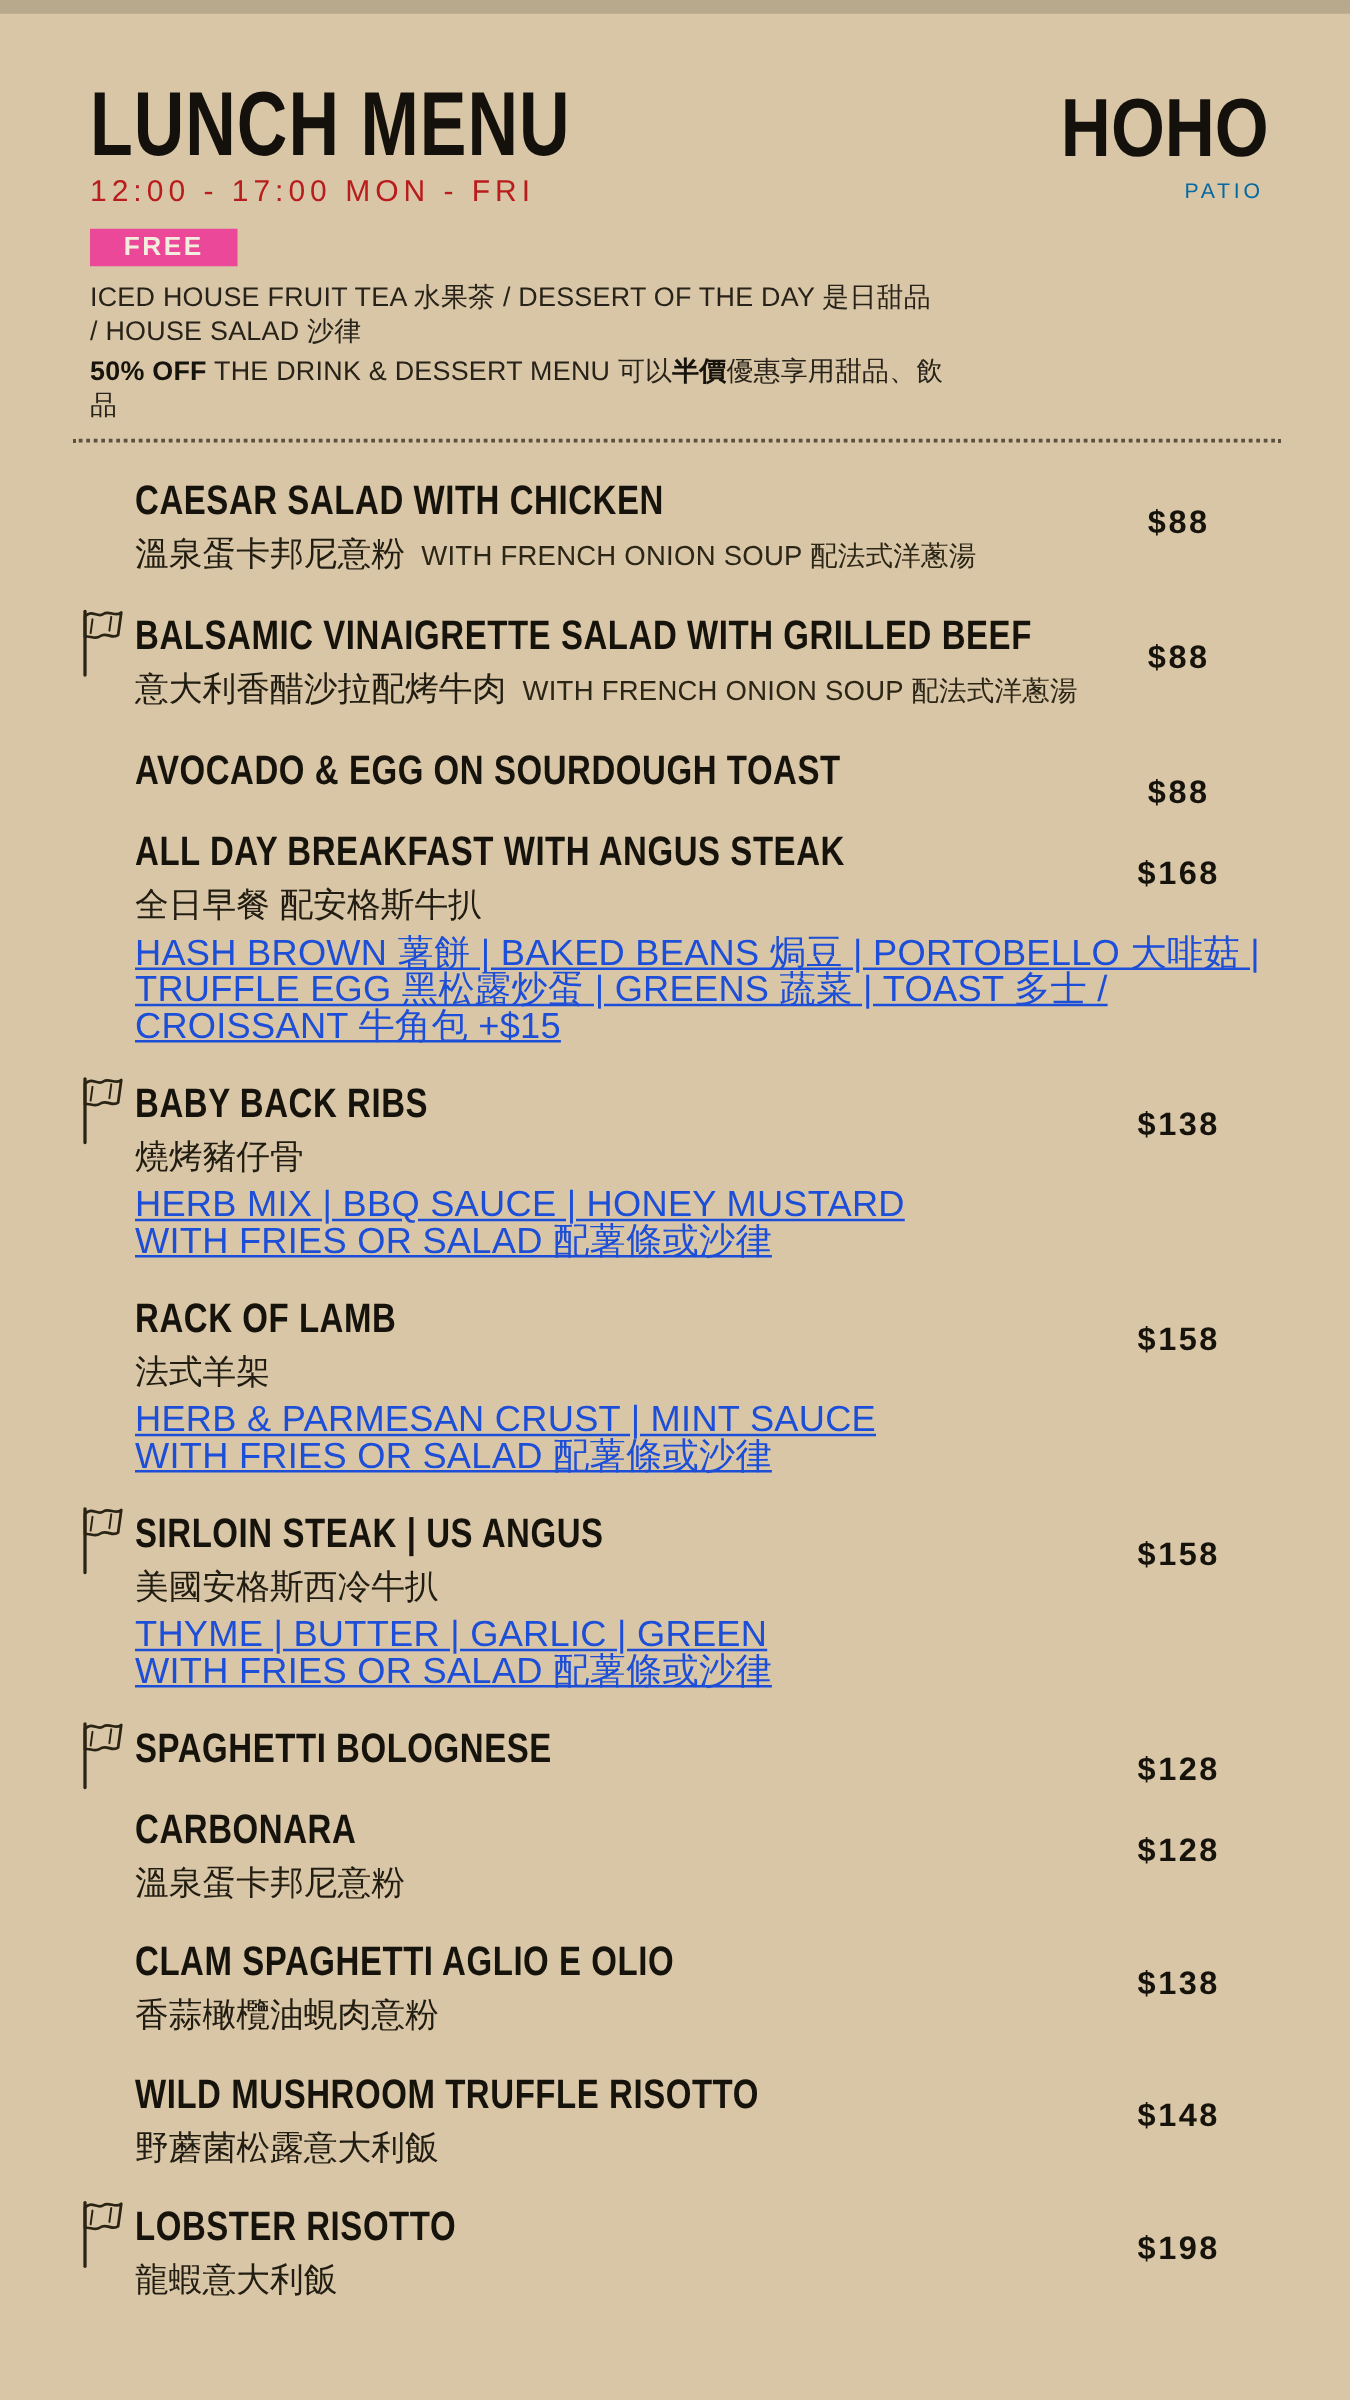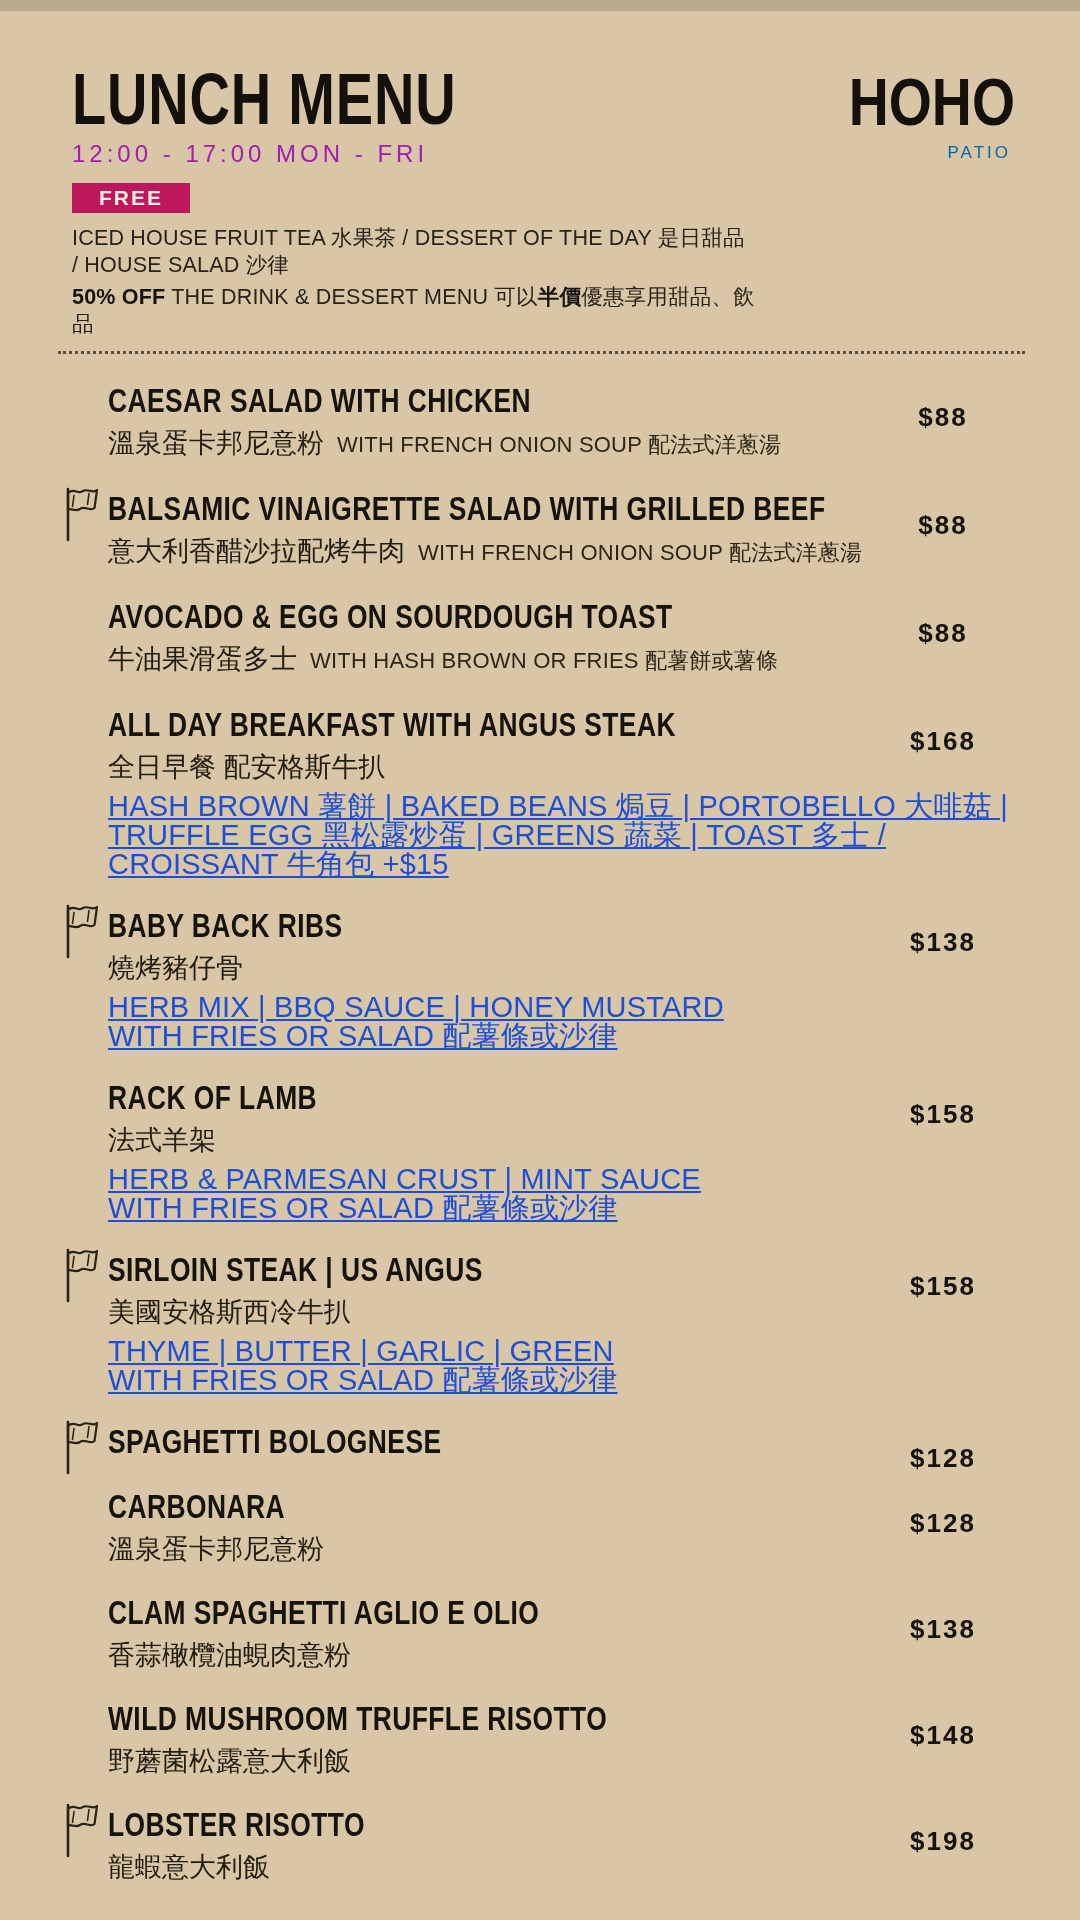--- a/index.html
+++ b/index.html
@@ -13,24 +13,24 @@
     box-sizing:border-box;
     padding:52px 65px 0 72px;
     overflow:hidden;
   }
   
   .header { display:flex; justify-content:space-between; align-items:flex-start; }
   .title-block { flex:1; }
   h1.page-title { margin:0; height:76px; font-size:70px; line-height:72px; color:#14110c; }
   .cond { display:inline-block; transform-origin:0 50%; white-space:nowrap; font-weight:bold; }
   .title-cond { transform:scale(0.80,1.04); letter-spacing:1px; }
-  .hours { font-size:24px; letter-spacing:4px; color:#a21caf; line-height:30px; }
+  .hours { font-size:24px; letter-spacing:4px; color:#b91c1c; line-height:30px; }
   .free-badge {
     display:inline-block; margin-top:14px;
-    background:#be185d; color:#f2eddd;
+    background:#ec4899; color:#f2eddd;
     font-size:21px; font-weight:bold; letter-spacing:2px;
     line-height:30px; padding:0 27px;
   }
   .free-line1 { margin-top:12px; font-size:21.5px; line-height:27px; color:#28231a; letter-spacing:0.2px; }
   .free-line2 { margin-top:5px; font-size:21.5px; line-height:27px; color:#28231a; letter-spacing:0.2px; }
   .free-line2 b { color:#16130d; }
   .brand-block { text-align:right; padding-top:6px; width:260px; }
   .brand { font-size:66px; line-height:66px; color:#14110c; text-align:right; }
   .brand-cond { transform:scale(0.84,1.0); transform-origin:100% 50%; }
   .brand-sub { font-size:17px; letter-spacing:3px; color:#0369a1; margin-top:8px; padding-right:4px; }
@@ -87,21 +87,20 @@
             <path d="M12 10.5 L10.5 21.5" stroke="#2a2414" stroke-width="1.6" stroke-linecap="round"></path>
             <path d="M27 8.5 L25.5 19.5" stroke="#2a2414" stroke-width="1.6" stroke-linecap="round"></path>
           </svg>
         </span>
         <div class="item-title"><span class="cond">BALSAMIC VINAIGRETTE SALAD WITH GRILLED BEEF</span></div>
         <div class="item-sub"><span>意大利香醋沙拉配烤牛肉</span><span class="note">WITH FRENCH ONION SOUP 配法式洋蔥湯</span></div>
         <div class="price">$88</div>
       </div>
       <div class="item">
         <div class="item-title"><span class="cond">AVOCADO &amp; EGG ON SOURDOUGH TOAST</span></div>
-        <div class="item-sub"><span>牛油果滑蛋多士</span><span class="note">WITH HASH BROWN OR FRIES 配薯餅或薯條</span></div>
         <div class="price">$88</div>
       </div>
       <div class="item">
         <div class="item-title"><span class="cond">ALL DAY BREAKFAST WITH ANGUS STEAK</span></div>
         <div class="item-sub"><span>全日早餐 配安格斯牛扒</span></div>
         <div class="item-details">
           <div class="detail-line">HASH BROWN 薯餅 | BAKED BEANS 焗豆 | PORTOBELLO 大啡菇 |</div>
           <div class="detail-line">TRUFFLE EGG 黑松露炒蛋 | GREENS 蔬菜 | TOAST 多士 / CROISSANT 牛角包 +$15</div>
         </div>
         <div class="price">$168</div>

